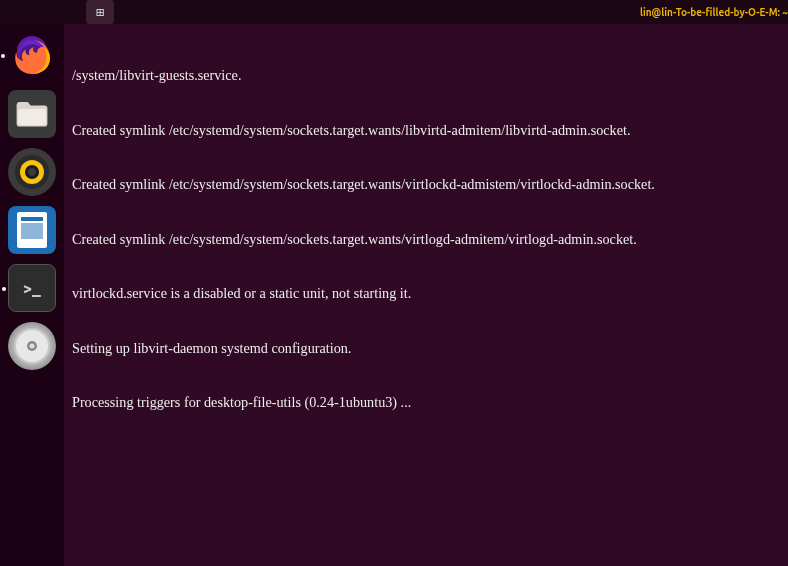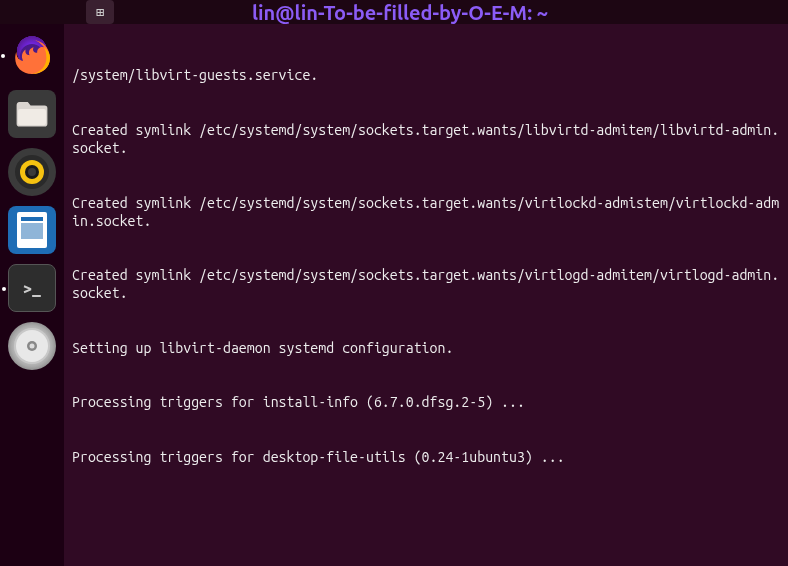--- a/index.html
+++ b/index.html
@@ -26,24 +26,24 @@
     background: #3a2030;
     border-radius: 4px;
     display: flex;
     align-items: center;
     justify-content: center;
     color: #ccc;
     font-size: 14px;
   }
   .title-text {
     flex: 1;
-    text-align: center;
-    color: #8b5cf6;
+    text-align: right;
+    color: #eab308;
     font-family: Ubuntu, sans-serif;
-    font-size: 20px;
+    font-size: 10px;
     font-weight: 600;
     margin-left: -110px;
   }
   .main {
     flex: 1;
     display: flex;
   }
   .dock {
     width: 64px;
     background: rgba(0,0,0,0.35);
@@ -88,21 +88,21 @@
     flex: 1;
     background: #300a24;
     color: #eee;
     font-size: 14.2px;
     line-height: 1.28;
     padding: 6px 4px 6px 8px;
     white-space: pre;
     overflow: hidden;
     position: relative;
   }
-  .line { white-space: pre-wrap; word-break: break-all; }
+  .line { white-space: pre-wrap; word-break: break-all; font-family: Liberation Serif, serif; }
 </style>
 </head>
 <body>
 
 <div class="titlebar">
   <div class="newtab-btn">
     <span>⊞</span>
   </div>
   <div class="title-text">lin@lin-To-be-filled-by-O-E-M: ~</div>
 </div>
@@ -151,22 +151,22 @@
       </svg>
     </div>
 
   </div>
 
   <div class="terminal">
     <div class="line">/system/libvirt-guests.service.</div>
     <div class="line">Created symlink /etc/systemd/system/sockets.target.wants/libvirtd-admitem/libvirtd-admin.socket.</div>
     <div class="line">Created symlink /etc/systemd/system/sockets.target.wants/virtlockd-admistem/virtlockd-admin.socket.</div>
     <div class="line">Created symlink /etc/systemd/system/sockets.target.wants/virtlogd-admitem/virtlogd-admin.socket.</div>
+    <div class="line">virtlockd.service is a disabled or a static unit, not starting it.</div>
     <div class="line">Setting up libvirt-daemon systemd configuration.</div>
-    <div class="line">Processing triggers for install-info (6.7.0.dfsg.2-5) ...</div>
     <div class="line">Processing triggers for desktop-file-utils (0.24-1ubuntu3) ...</div>
     
     
     
     
     
     
     
     
     

